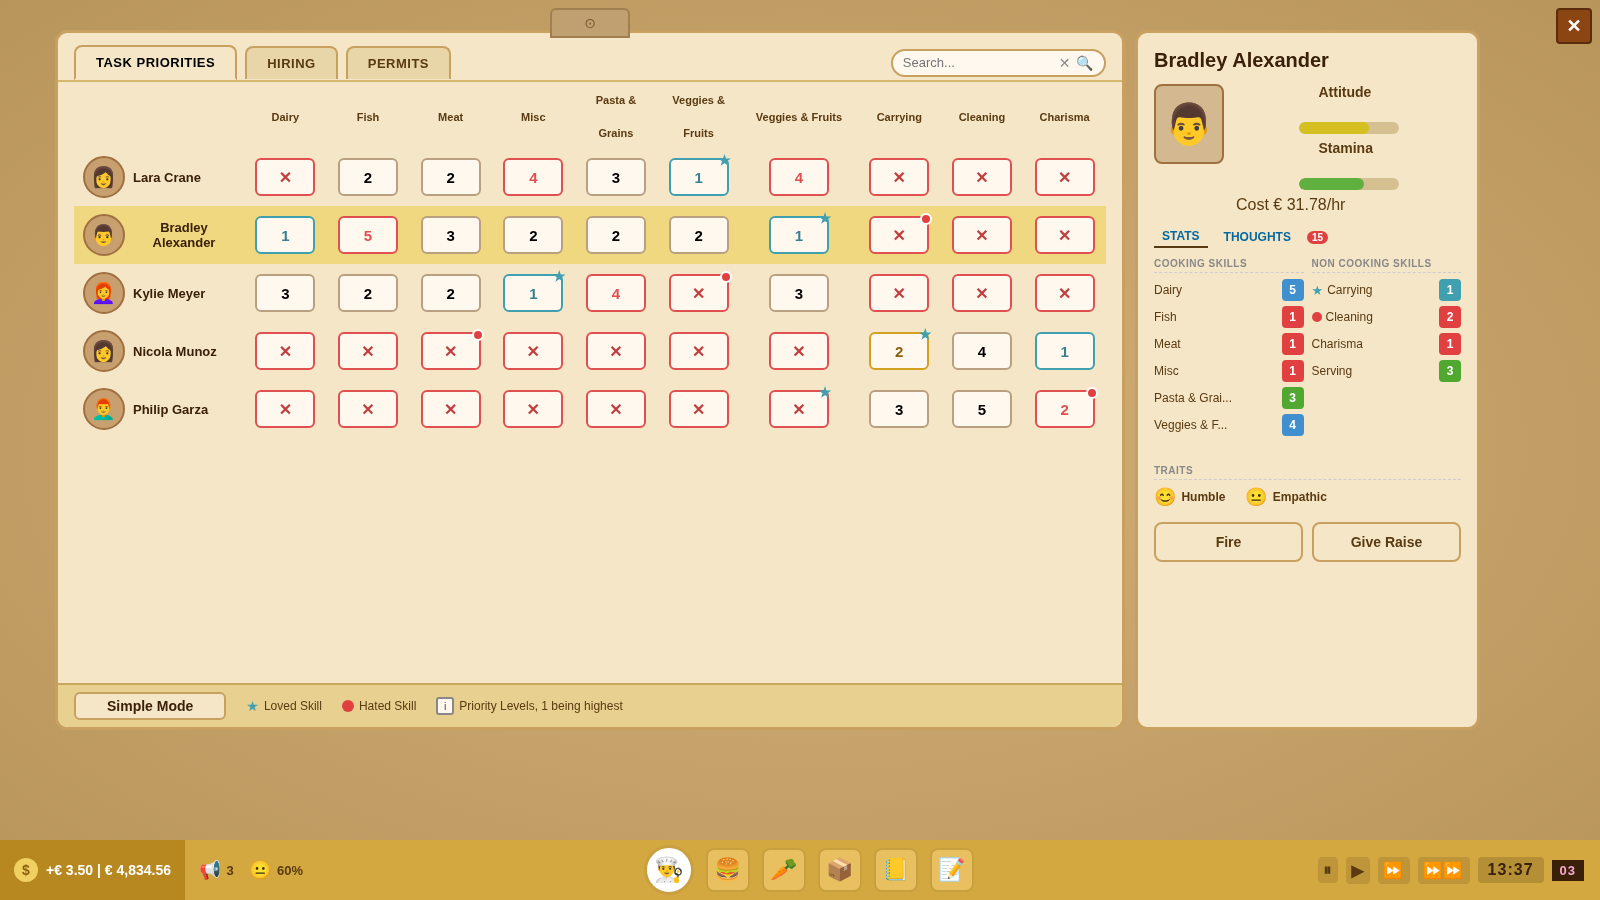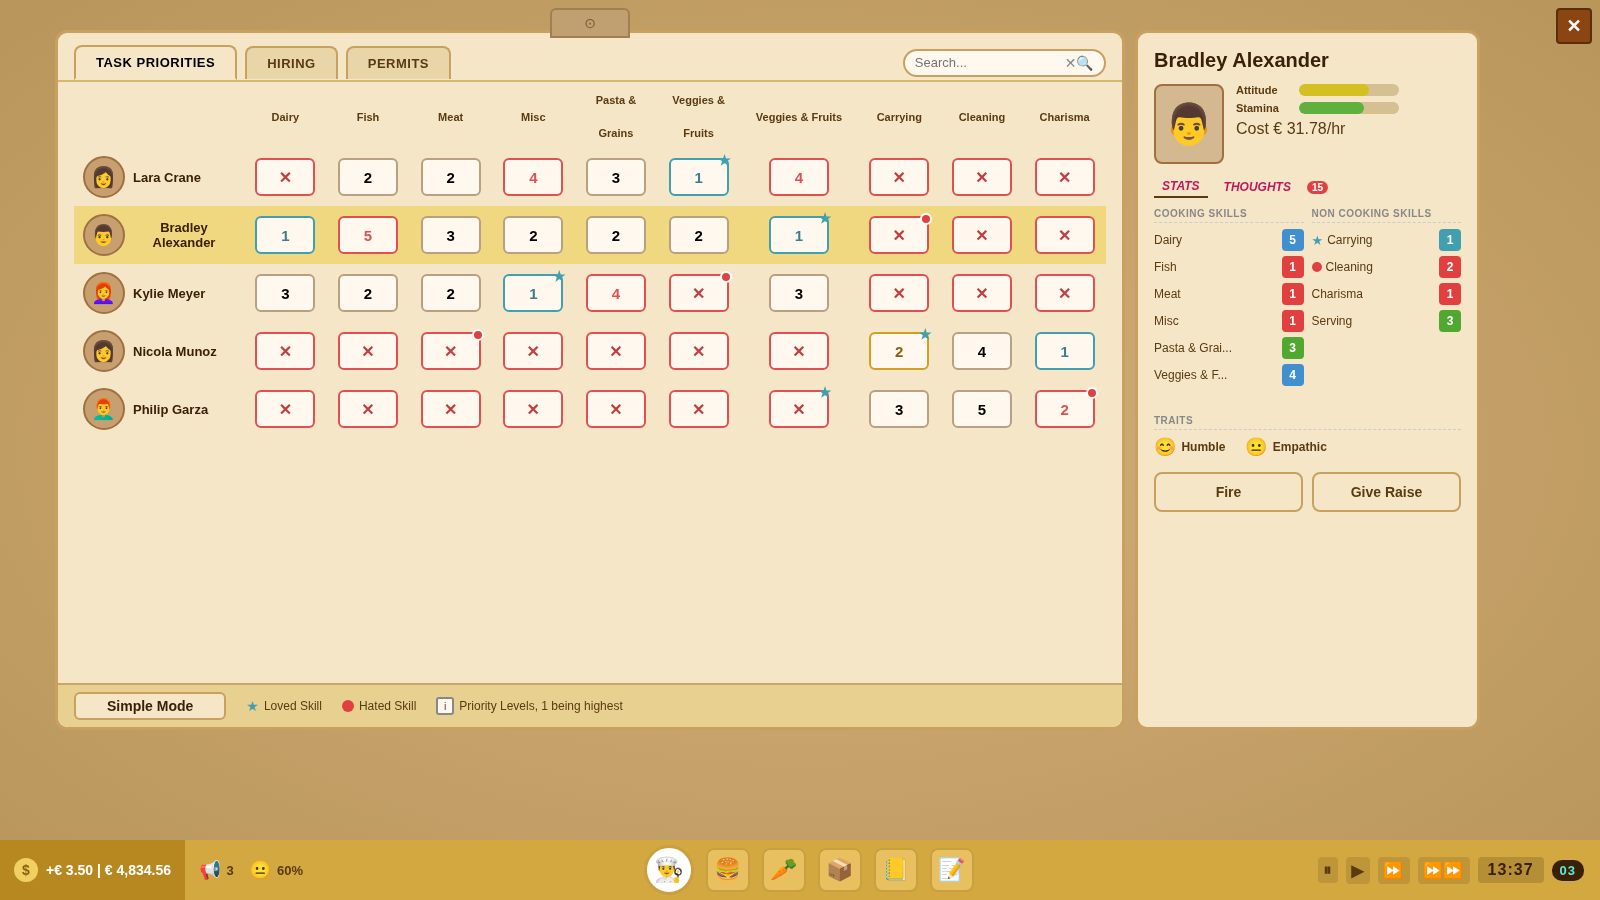--- a/index.html
+++ b/index.html
@@ -107,21 +107,21 @@
     .search-bar {
       position: absolute;
       top: 14px;
       right: 16px;
       display: flex;
       align-items: center;
       background: #fff8ee;
       border: 2px solid #c8a060;
       border-radius: 20px;
       padding: 4px 10px;
-      gap: 0;
+      gap: 6px;
     }
     .search-bar input {
       border: none;
       background: transparent;
       outline: none;
       font-size: 13px;
       color: #5a3a10;
       width: 150px;
     }
     .search-clear {
@@ -328,24 +328,25 @@
       flex-shrink: 0;
     }
 
     .detail-stats {
       flex: 1;
     }
 
     .stat-row {
       display: flex;
       align-items: center;
-      gap: 3px;
+      gap: 22px;
       margin-bottom: 6px;
-      font-size: 11px;
-      color: #5a3a10;
+      font-size: 14px;
+      color: #5a3a10;
+      flex-direction: column;
     }
 
     .stat-label {
       width: 60px;
       font-weight: bold;
     }
 
     .stat-bar {
       width: 100px;
       height: 12px;
@@ -383,24 +384,23 @@
     .tabs-row {
       display: flex;
       gap: 8px;
       margin-bottom: 10px;
       align-items: center;
     }
 
     .detail-tab {
       font-size: 12px;
       font-weight: bold;
-      color: #be185d;
+      color: #0369a1;
       padding: 3px 8px;
       cursor: pointer;
-      font-style: italic;
     }
     .detail-tab.active {
       border-bottom: 2px solid #5a3a10;
     }
 
     .thoughts-badge {
       background: #e04040;
       color: #fff;
       font-size: 10px;
       font-weight: bold;
@@ -634,25 +634,25 @@
       color: #3a2008;
       font-size: 16px;
       font-weight: bold;
       padding: 4px 10px;
       border-radius: 4px;
       letter-spacing: 1px;
     }
 
     .day-badge {
       background: #3a2008;
-      color: #5eead4;
+      color: #f9a8d4;
       font-size: 13px;
       font-weight: bold;
       padding: 3px 8px;
-      border-radius: 10px;
+      border-radius: 0;
       letter-spacing: 1px;
     }
 
     .th-multiline {
       display: flex;
       flex-direction: column;
       align-items: center;
       line-height: 1.2;
       gap: 20px;
     }

